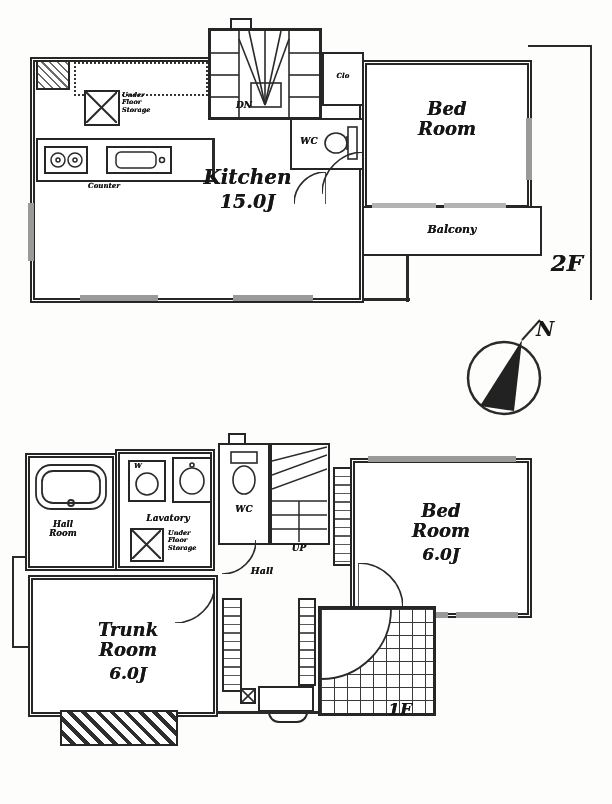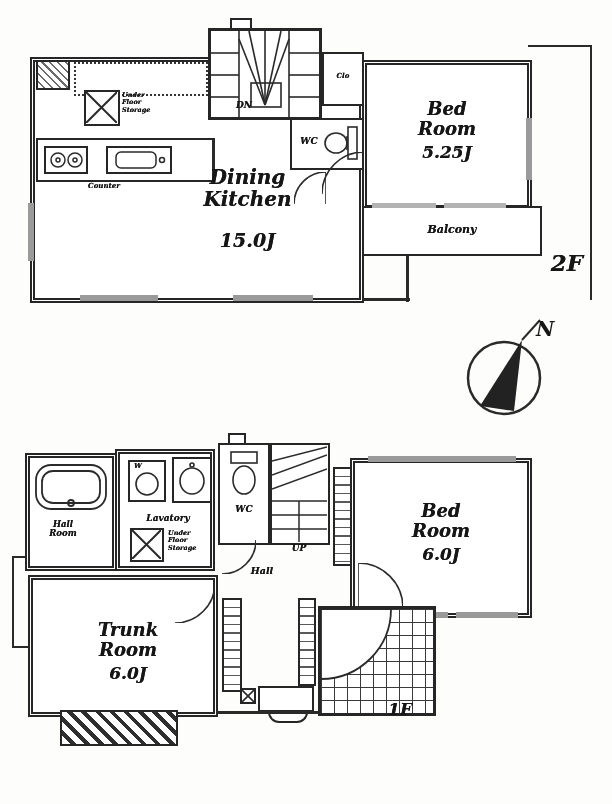--- a/index.html
+++ b/index.html
@@ -78,21 +78,20 @@
   </div>
   <svg class="abs" style="left:294px;top:172px" width="32" height="32" viewBox="0 0 32 32">
     <path d="M32,0 A32,32 0 0 0 0,32" fill="none" stroke="#2a2a2a" stroke-width="1.6"></path>
     <line x1="32" y1="0" x2="32" y2="32" stroke="#2a2a2a" stroke-width="1.6"></line>
   </svg>
 
   <div class="abs w-ext" style="left:362px;top:60px;width:170px;height:150px">
     <div class="abs lbl" style="left:0;top:34px;width:100%;font-size:18px">
       <span class="bl">Bed</span>
       <span class="bl">Room</span>
-      <span class="bl" style="font-size:17px;margin-top:4px">5.25J</span>
     </div>
   </div>
   <svg class="abs" style="left:322px;top:152px" width="42" height="42" viewBox="0 0 42 42">
     <path d="M42,0 A42,42 0 0 0 0,42" fill="none" stroke="#2a2a2a" stroke-width="1.6"></path>
   </svg>
   <div class="abs win" style="left:526px;top:118px;width:6px;height:62px"></div>
 
   <div class="abs b2" style="left:362px;top:206px;width:180px;height:50px">
     <div class="abs lbl" style="left:0;top:16px;width:100%;font-size:11px">Balcony</div>
   </div>
@@ -131,23 +130,22 @@
         <rect x="8" y="4" width="40" height="16" rx="5"></rect>
             <circle cx="54" cy="12" r="2.5"></circle>
           </g>
         </svg>
     </div>
   </div>
   <div class="abs lbl" style="left:76px;top:182px;width:56px;font-size:7px">Counter</div>
   <div class="abs thin" style="left:212px;top:138px;width:3px;height:44px"></div>
 
   <div class="abs lbl" style="left:175px;top:166px;width:145px;font-size:20px">
-    <span class="bl">Dining</span>
     <span class="bl">Kitchen</span>
-    <span class="bl" style="font-size:19px;margin-top:20px">15.0J</span>
+    <span class="bl" style="font-size:19px;margin-top:3px">15.0J</span>
   </div>
 
   <div class="abs win" style="left:80px;top:295px;width:78px;height:6px"></div>
   <div class="abs win" style="left:233px;top:295px;width:80px;height:6px"></div>
   <div class="abs win" style="left:28px;top:203px;width:6px;height:58px"></div>
 
   <div class="abs lbl" style="left:545px;top:250px;width:44px;font-size:23px">2F</div>
 
   <svg class="abs" style="left:460px;top:316px" width="118" height="104" viewBox="0 0 118 104">
     <circle cx="44" cy="62" r="36" fill="none" stroke="#2a2a2a" stroke-width="2.5"></circle>

